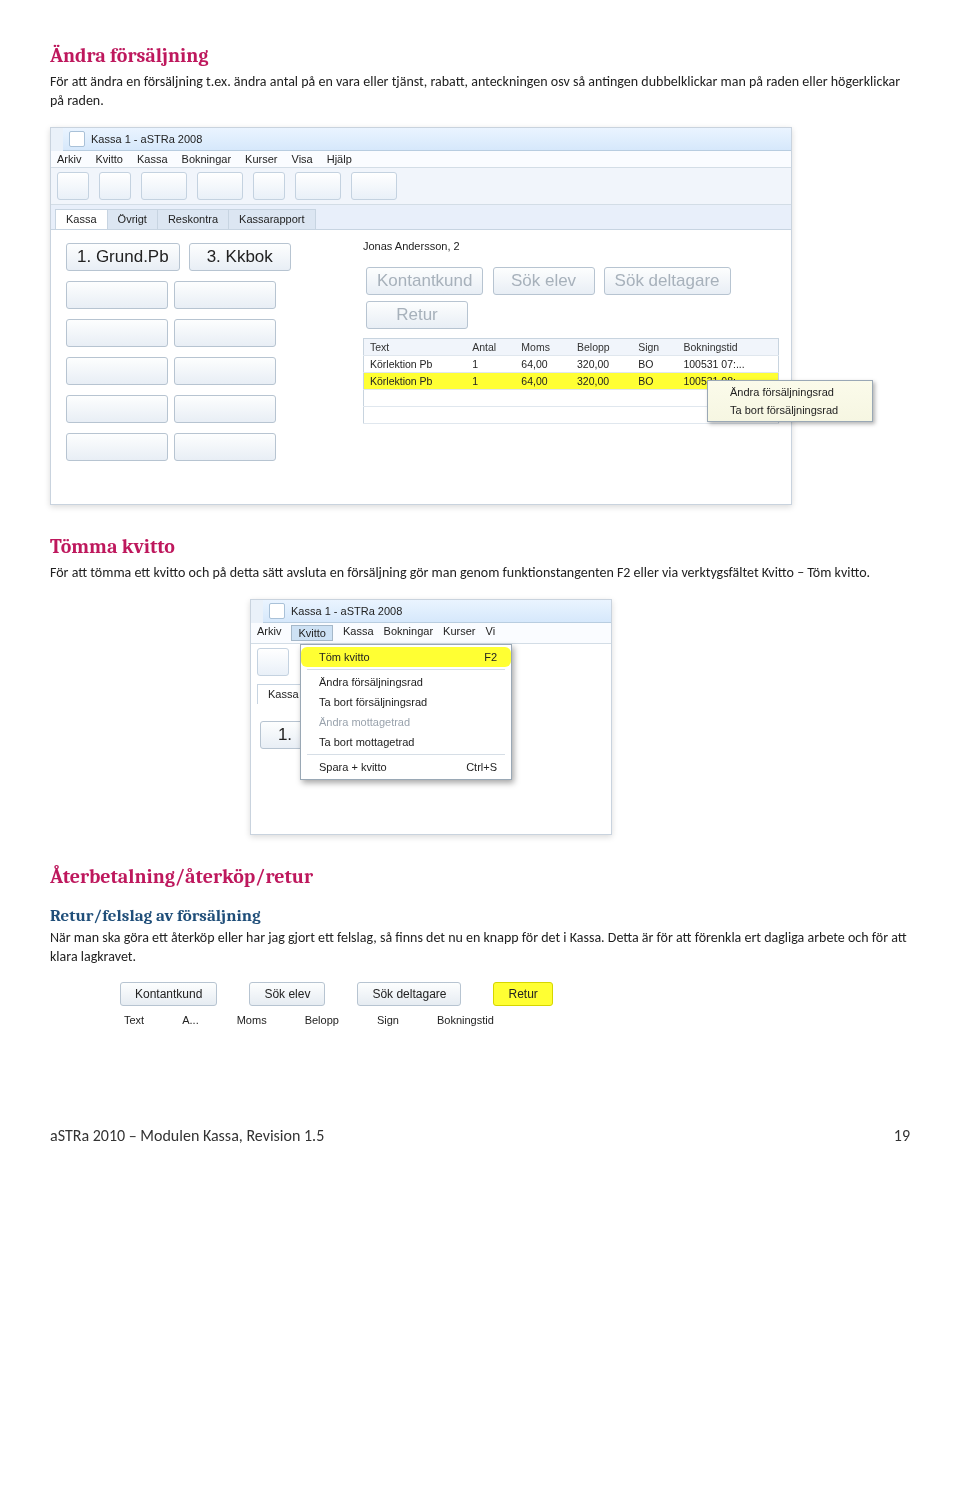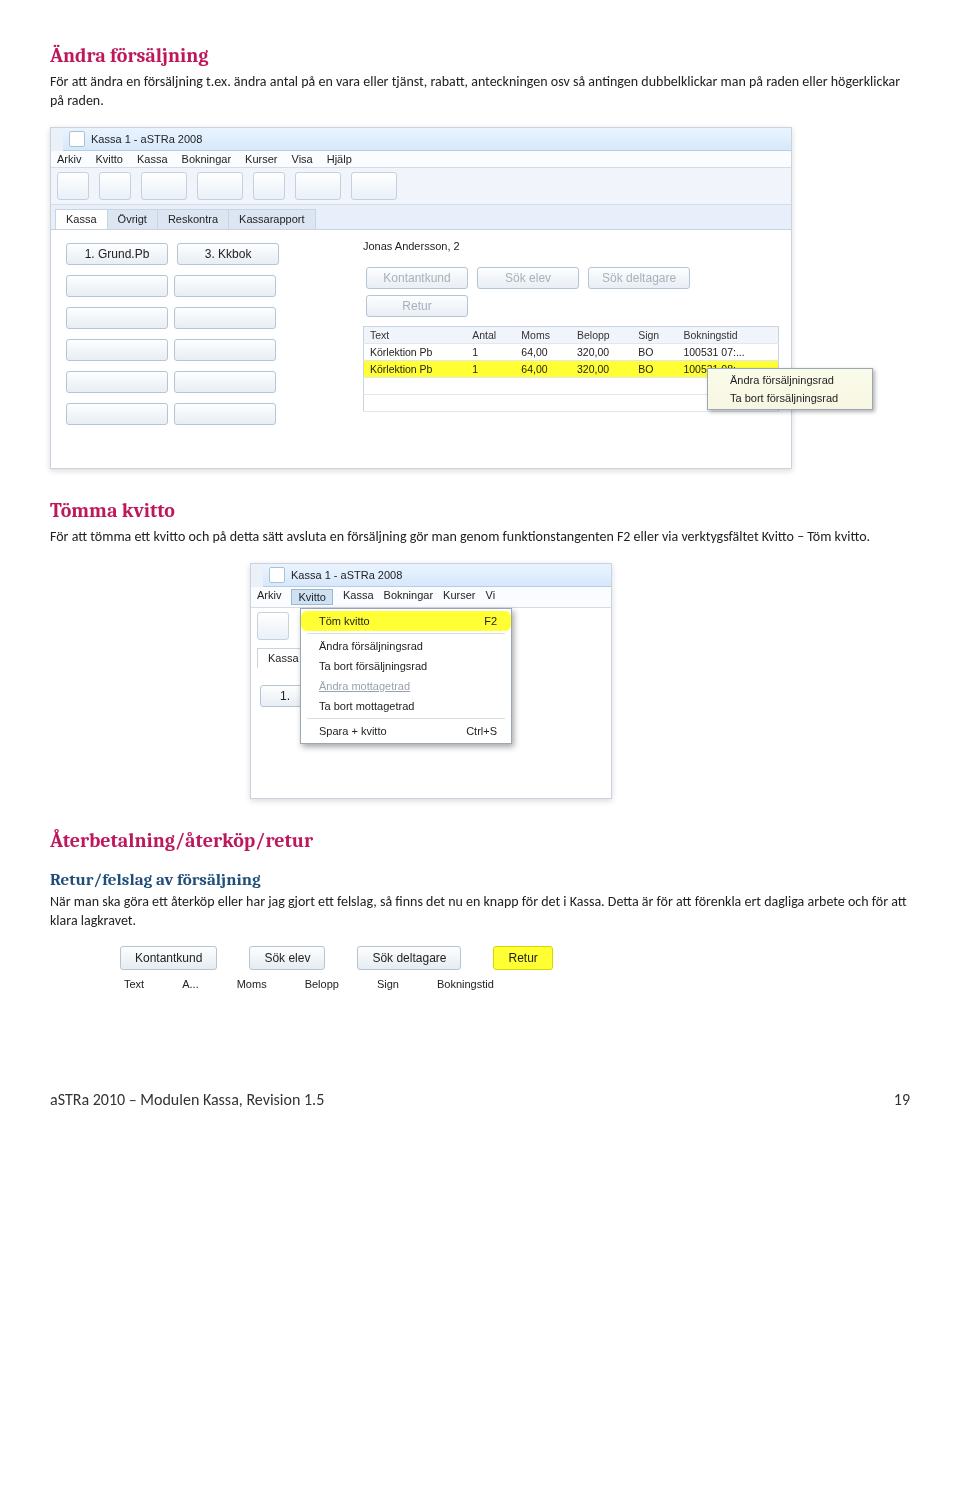--- a/index.html
+++ b/index.html
@@ -52,21 +52,21 @@
   .titlebar .tiny { width:14px;height:14px;background:#fff;border:1px solid #a9c1d8;border-radius:2px;display:inline-block;}
   .menubar { background:#fafcff; border-bottom:1px solid #d3dde6; padding:2px 6px; display:flex; gap:14px; }
   .toolbar { background:#f1f5fb; border-bottom:1px solid #d3dde6; padding:4px 6px; display:flex; gap:10px;}
   .toolbtn { width:30px;height:26px;border:1px solid #c4d2e0;background:linear-gradient(#fff,#e9f0f8);border-radius:3px;position:relative;}
   .toolbtn.double{width:44px;}
   .tabbar { background:#e8effa; padding:4px 4px 0 4px; border-bottom:1px solid #c7d4e1; display:flex; gap:0;}
   .tab { padding:3px 10px 4px 10px; border:1px solid #c7d4e1; border-bottom:none; background:#dce6f2; margin-right:-1px;font-size:11px;}
   .tab.active{background:#fff;}
   .workarea { background:#fff; padding:10px 12px 36px 12px; display:flex; gap:30px;}
   .leftcol { width:270px; }
-  .nbtn { display:inline-block; padding:3px 10px; min-width:80px; text-align:center; border:1px solid #b7c4d1; background:linear-gradient(#fdfefe,#e8eef5); border-radius:3px; margin:3px 3px; font-size:12px;}
+  .nbtn { display:inline-block; padding:3px 10px; min-width:80px; text-align:center; border:1px solid #b7c4d1; background:linear-gradient(#fdfefe,#e8eef5); border-radius:3px; margin:3px 3px; font-size:17px;}
   .nbtn.dis { color:#a7b1bb;}
   .nbtn.flat{min-width:28px;}
   .leftgrid .rowbtn{margin-bottom:4px;}
   .rightcol { flex:1; }
   .custname { font-size:11px; font-weight:normal; margin:0 0 12px 0; }
   .rrow { margin-bottom:6px;}
   .datagrid { border:1px solid #c8d4df; width:100%; border-collapse:collapse; font-size:10.5px;}
   .datagrid th,.datagrid td{ padding:2px 6px; border-bottom:1px solid #e0e7ee; text-align:left; white-space:nowrap;}
   .datagrid th{ background:#f1f5fb; font-weight:normal; color:#333;}
   .datagrid tr.hl td{ background:#ffff33;}
@@ -90,21 +90,21 @@
     left:49px; top:0;
     border:1px solid #9aa8b5;
     background:#fff;
     box-shadow:2px 3px 6px rgba(0,0,0,.35);
     width:210px;
     padding:2px 0;
     z-index:5;
   }
   .dropdown .mi{ padding:4px 14px 4px 18px; font-size:11px; display:flex; justify-content:space-between;}
   .dropdown .mi.hl{ background:#ffff33;border-radius:6px; }
-  .dropdown .mi.dis{ color:#9aa3ad;text-decoration:underline;}
+  .dropdown .mi.dis{ color:#9aa3ad;}
   .dropdown hr{ border:none;border-top:1px solid #d6dee6;margin:2px 6px;}
   .f2-toolarea{background:#fff;padding:4px 6px 26px 6px;position:relative;height:160px;}
   
   .fig3{ width:580px; border:none; box-shadow:none; background:transparent; margin-left:70px;}
   .f3row{ display:flex; gap:32px; margin-bottom:8px;}
   .f3btn{ padding:4px 14px; border:1px solid #b7c4d1; background:linear-gradient(#fdfefe,#e6ecf2); border-radius:3px; font-size:12px;}
   .f3btn.hl{ background:#ffff33; border-color:#d6d600;}
   .f3head{ display:flex; gap:38px; font-size:11px; color:#222; padding-left:4px;}
   .footer {
     position: relative;

